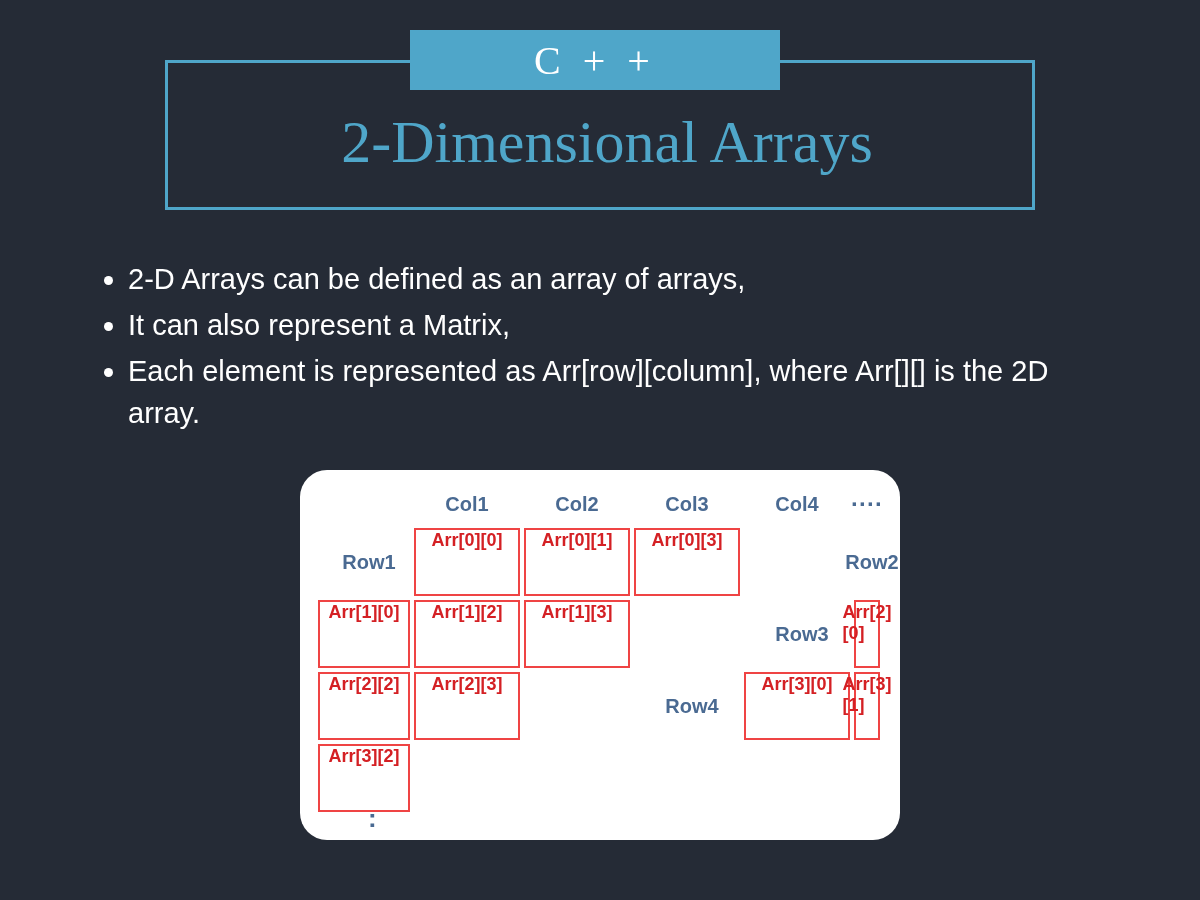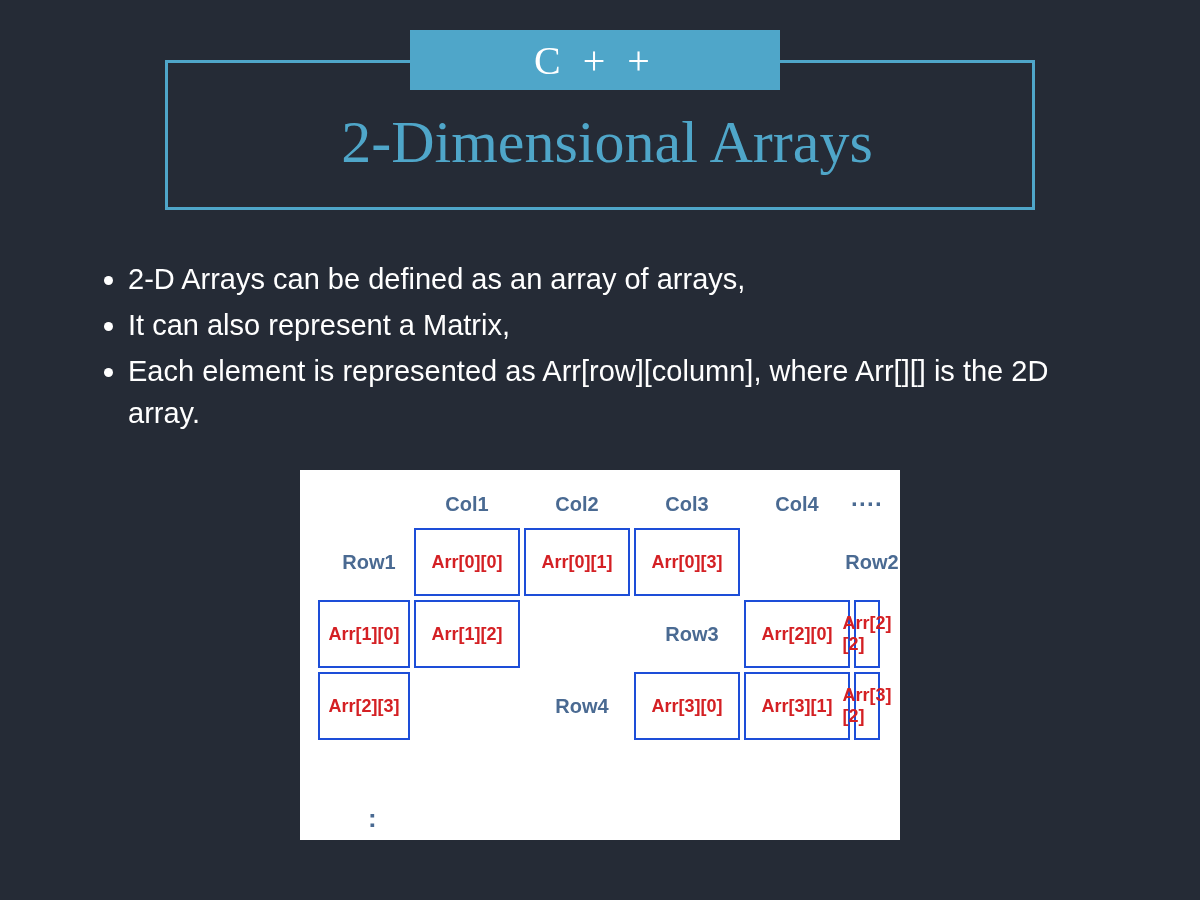--- a/index.html
+++ b/index.html
@@ -68,42 +68,43 @@
       margin-bottom: 4px;
     }
     .matrix-panel {
       position: absolute;
       top: 470px;
       left: 300px;
       width: 600px;
       height: 370px;
       background: #ffffff;
       padding: 12px 16px 4px 16px;
+      border-radius: 27px;
     }
     .matrix {
       display: grid;
       grid-template-columns: 96px repeat(4, 110px) 30px;
       grid-template-rows: 44px repeat(4, 72px);
       align-items: stretch;
     }
     .col-header, .row-label {
       color: #4a6a92;
       font-weight: bold;
       font-size: 20px;
       display: flex;
       align-items: center;
       justify-content: center;
     }
     .row-label {
       padding-left: 10px;
     }
     .cell {
-      border: 2px solid #1d4ed8;
-      display: flex;
-      align-items: center;
+      border: 2px solid #ef4444;
+      display: flex;
+      align-items: flex-start;
       justify-content: center;
       margin: 2px;
       background: #fff;
     }
     .cell-text {
       color: #d42024;
       font-weight: bold;
       font-size: 18px;
     }
     .dots-h {
@@ -159,20 +160,23 @@
       </div>
     <div></div>
 
     <div class="row-label">Row2</div>
     <div class="cell">
         <span class="cell-text">Arr[1][0]</span>
       </div>
     <div class="cell">
         <span class="cell-text">Arr[1][2]</span>
       </div>
+    <div class="cell">
+        <span class="cell-text">Arr[1][3]</span>
+      </div>
     <div></div>
 
     <div class="row-label">Row3</div>
     <div class="cell">
         <span class="cell-text">Arr[2][0]</span>
       </div>
     <div class="cell">
         <span class="cell-text">Arr[2][2]</span>
       </div>
     <div class="cell">

